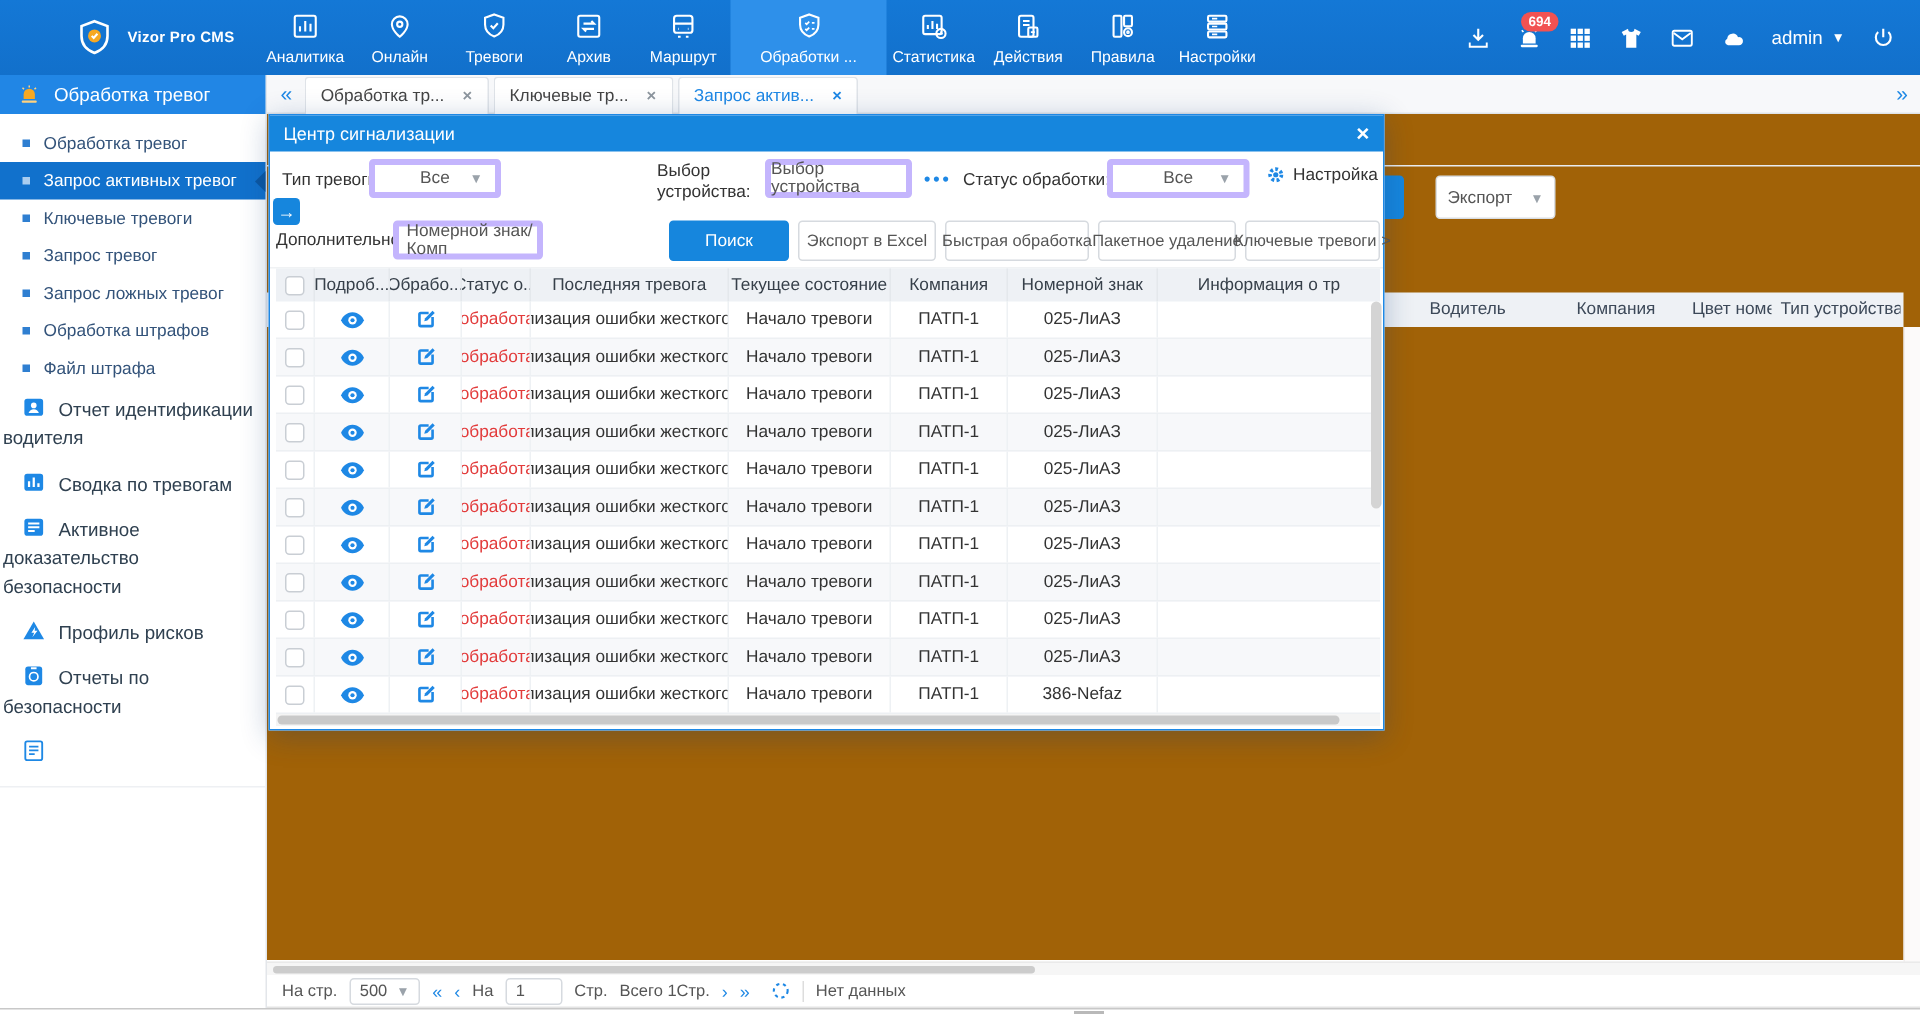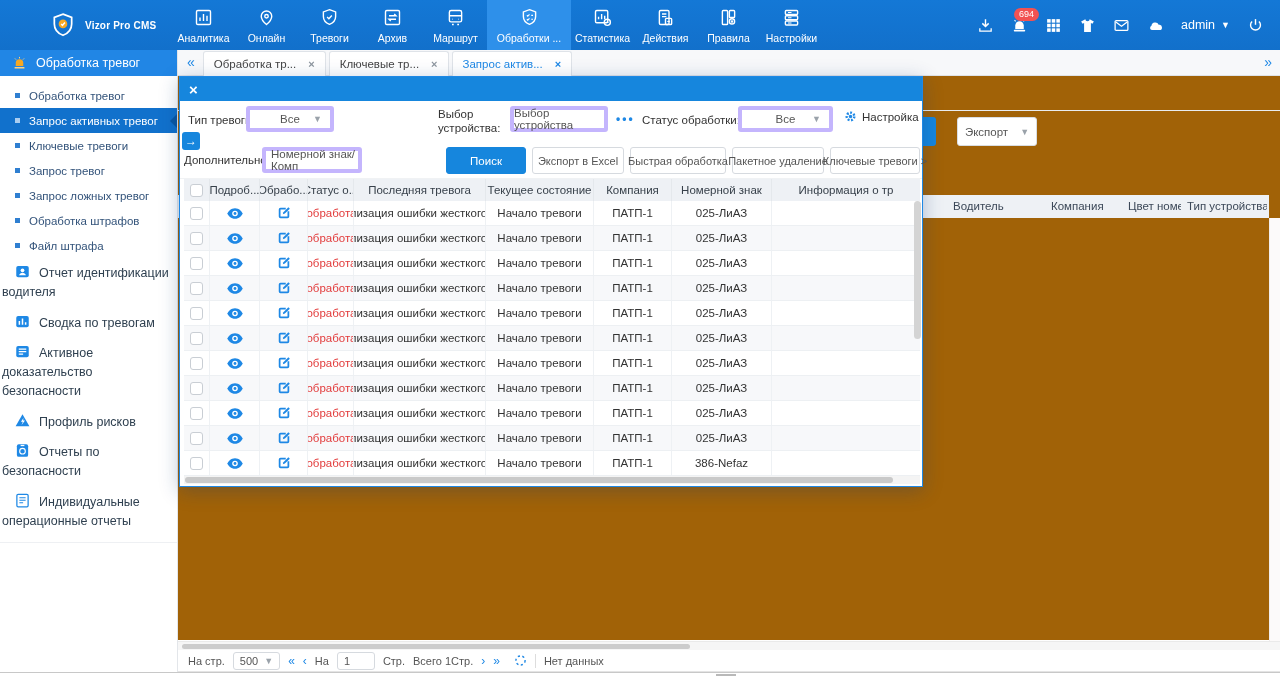--- a/index.html
+++ b/index.html
@@ -12,27 +12,27 @@
   svg { display:block; }
 
   
   .topbar { position:absolute; left:0; top:0; width:1280px; height:50px;
     background:linear-gradient(#1478d6,#1270cb); display:flex; align-items:center; color:#fff; z-index:20; }
   .brand { display:flex; align-items:center; gap:9px; padding-left:50px; width:172px; flex:none; }
   .brand-text { font-size:10px; font-weight:bold; letter-spacing:.2px; white-space:nowrap; }
   .nav { display:flex; height:50px; }
   .nav-item { width:63px; height:50px; display:flex; flex-direction:column; align-items:center;
     justify-content:center; gap:4px; font-size:10.5px; white-space:nowrap; cursor:pointer; }
-  .nav-item.active { width:84px; background:#2e90ea; }
+  .nav-item.active { width:104px; background:#2e90ea; }
   .nav-item svg { width:21px; height:21px; }
   .top-icons { margin-left:auto; display:flex; align-items:center; gap:17px; padding-right:16px; }
   .ticon { position:relative; cursor:pointer; }
   .ticon svg { width:17px; height:17px; }
   .badge { position:absolute; top:-9px; left:3px; background:#f25252; color:#fff; font-size:9px;
-    line-height:13px; border-radius:8px; padding:0 5px; font-weight:normal; }
+    line-height:13px; border-radius:8px; padding:0 5px; font-weight:bold; }
   .user { display:flex; align-items:center; gap:6px; font-size:12.5px; cursor:pointer; }
   .caret { font-size:9px; }
 
   
   .sidebar { position:absolute; left:0; top:50px; width:178px; bottom:0; background:#fff;
     border-right:1px solid #e3e6ea; z-index:5; }
   .side-header { height:26px; background:#2186e5; color:#fff; display:flex; align-items:center;
     gap:9px; padding-left:12px; font-size:12.5px; }
   .side-items { padding-top:7px; }
   .side-item { height:25px; display:flex; align-items:center; gap:9px; padding-left:15px;
@@ -369,21 +369,21 @@
             <path d="M13.5 8l-4 6h3l-2 5 5.5-7h-3z" fill="#fff"></path>
           </svg></span><span>Профиль рисков</span></div>
     <div class="report-item"><span class="ric"><svg viewBox="0 0 24 24">
             <rect x="3" y="2" width="18" height="20" rx="3" fill="#1e88e5"></rect>
             <circle cx="12" cy="13" r="4.5" fill="none" stroke="#fff" stroke-width="1.8"></circle>
             <path d="M9 4h6" stroke="#fff" stroke-width="2"></path>
           </svg></span><span>Отчеты по безопасности</span></div>
     <div class="report-item"><span class="ric"><svg viewBox="0 0 24 24">
             <rect x="3" y="2" width="18" height="20" rx="2" fill="none" stroke="#1e88e5" stroke-width="2"></rect>
             <path d="M7 7.5h10M7 11.5h10M7 15.5h6" stroke="#1e88e5" stroke-width="1.8"></path>
-          </svg></span><span>Индивидуальные операционные отчеты</span></div>
+          </svg></span></div>
     <div class="side-divider"></div>
   </div>
 </div>
 
 <div class="tabbar">
   <span class="tab-arrow">«</span>
   <span style="display:flex;align-items:flex-end;">
       <div class="tab">
         <span class="tab-label">Обработка тр...</span>
         <span class="tab-close">×</span>
@@ -438,20 +438,21 @@
           <circle cx="12" cy="12" r="8.5" stroke-dasharray="4 4.5"></circle>
         </svg>
       </span>
     <span class="pg-sep"></span>
     <span>Нет данных</span>
   </div>
 </div>
 
 <div class="modal">
   <div class="modal-head">
+    <span class="modal-title">Центр сигнализации</span>
     <span class="modal-close">×</span>
   </div>
 
   <div class="filters">
     <span class="f-label" style="left:8px;top:13px;">Тип тревоги:</span>
     <span class="fbox" style="left:66px;top:5px;width:88px;">
         <span>Все</span>
         <span class="chev">▼</span>
       </span>
     <span class="f-label" style="left:258px;top:6px;width:68px;white-space:normal;line-height:1.25;">Выбор устройства:</span>

